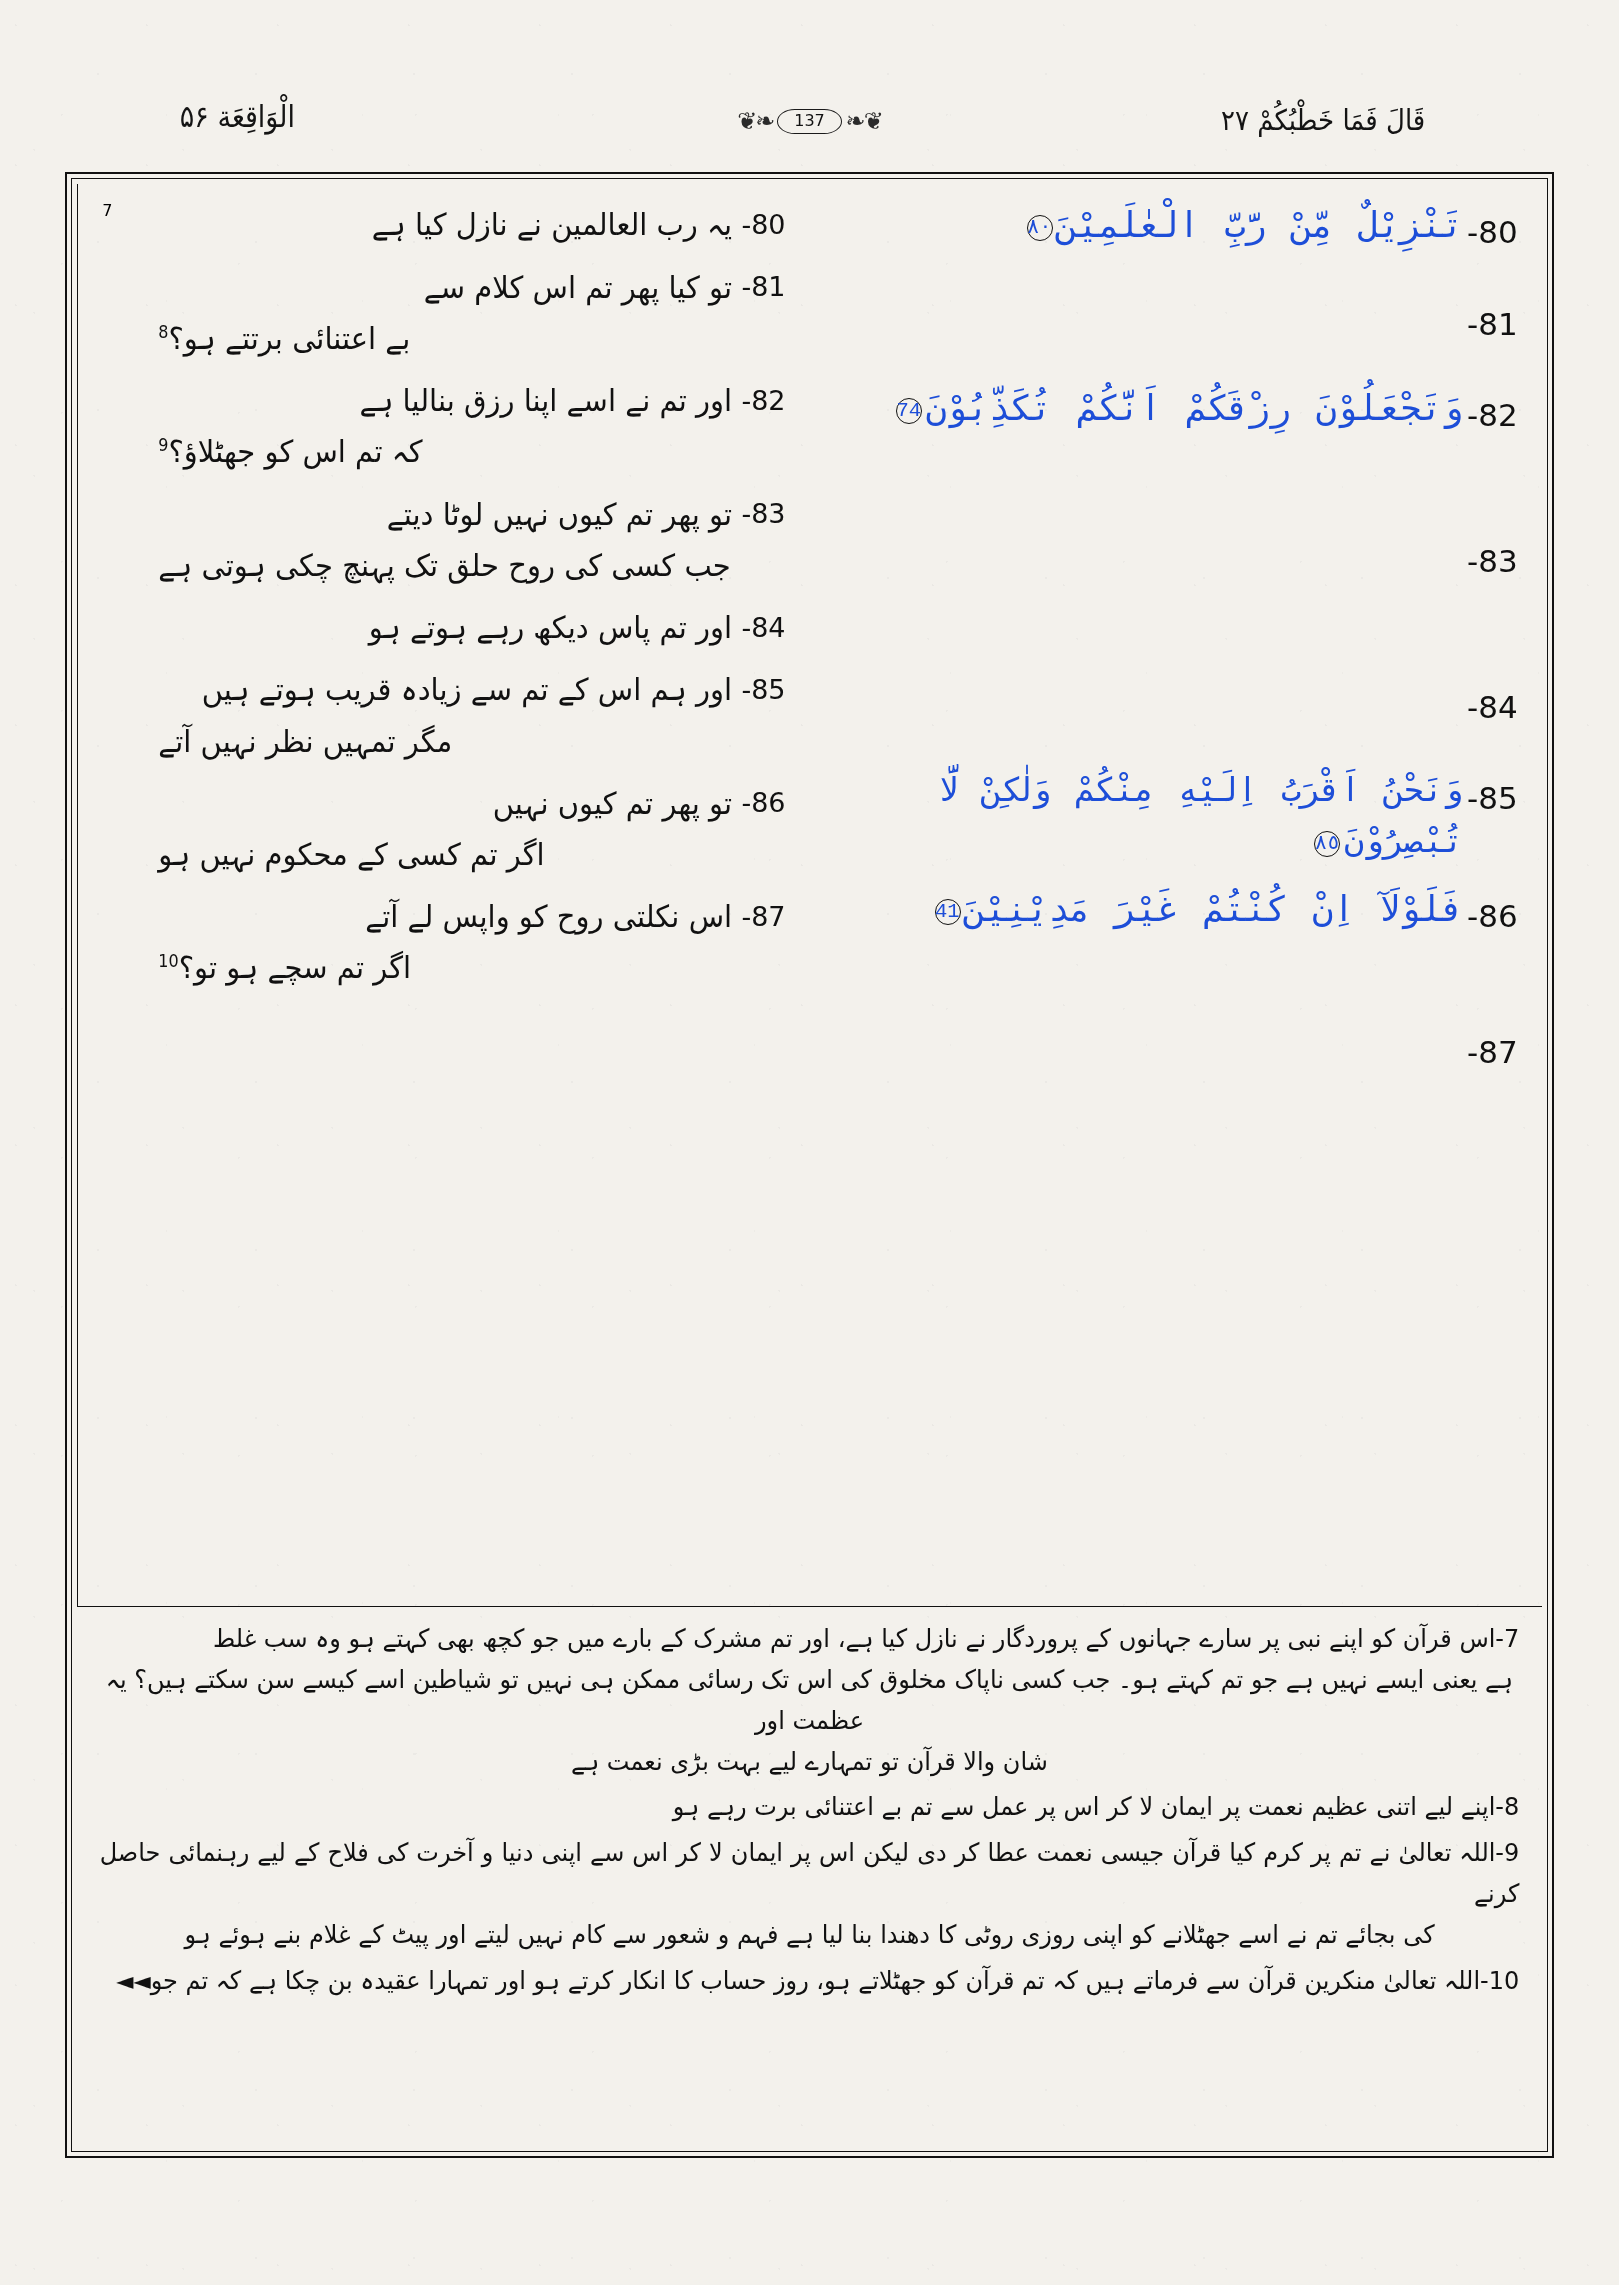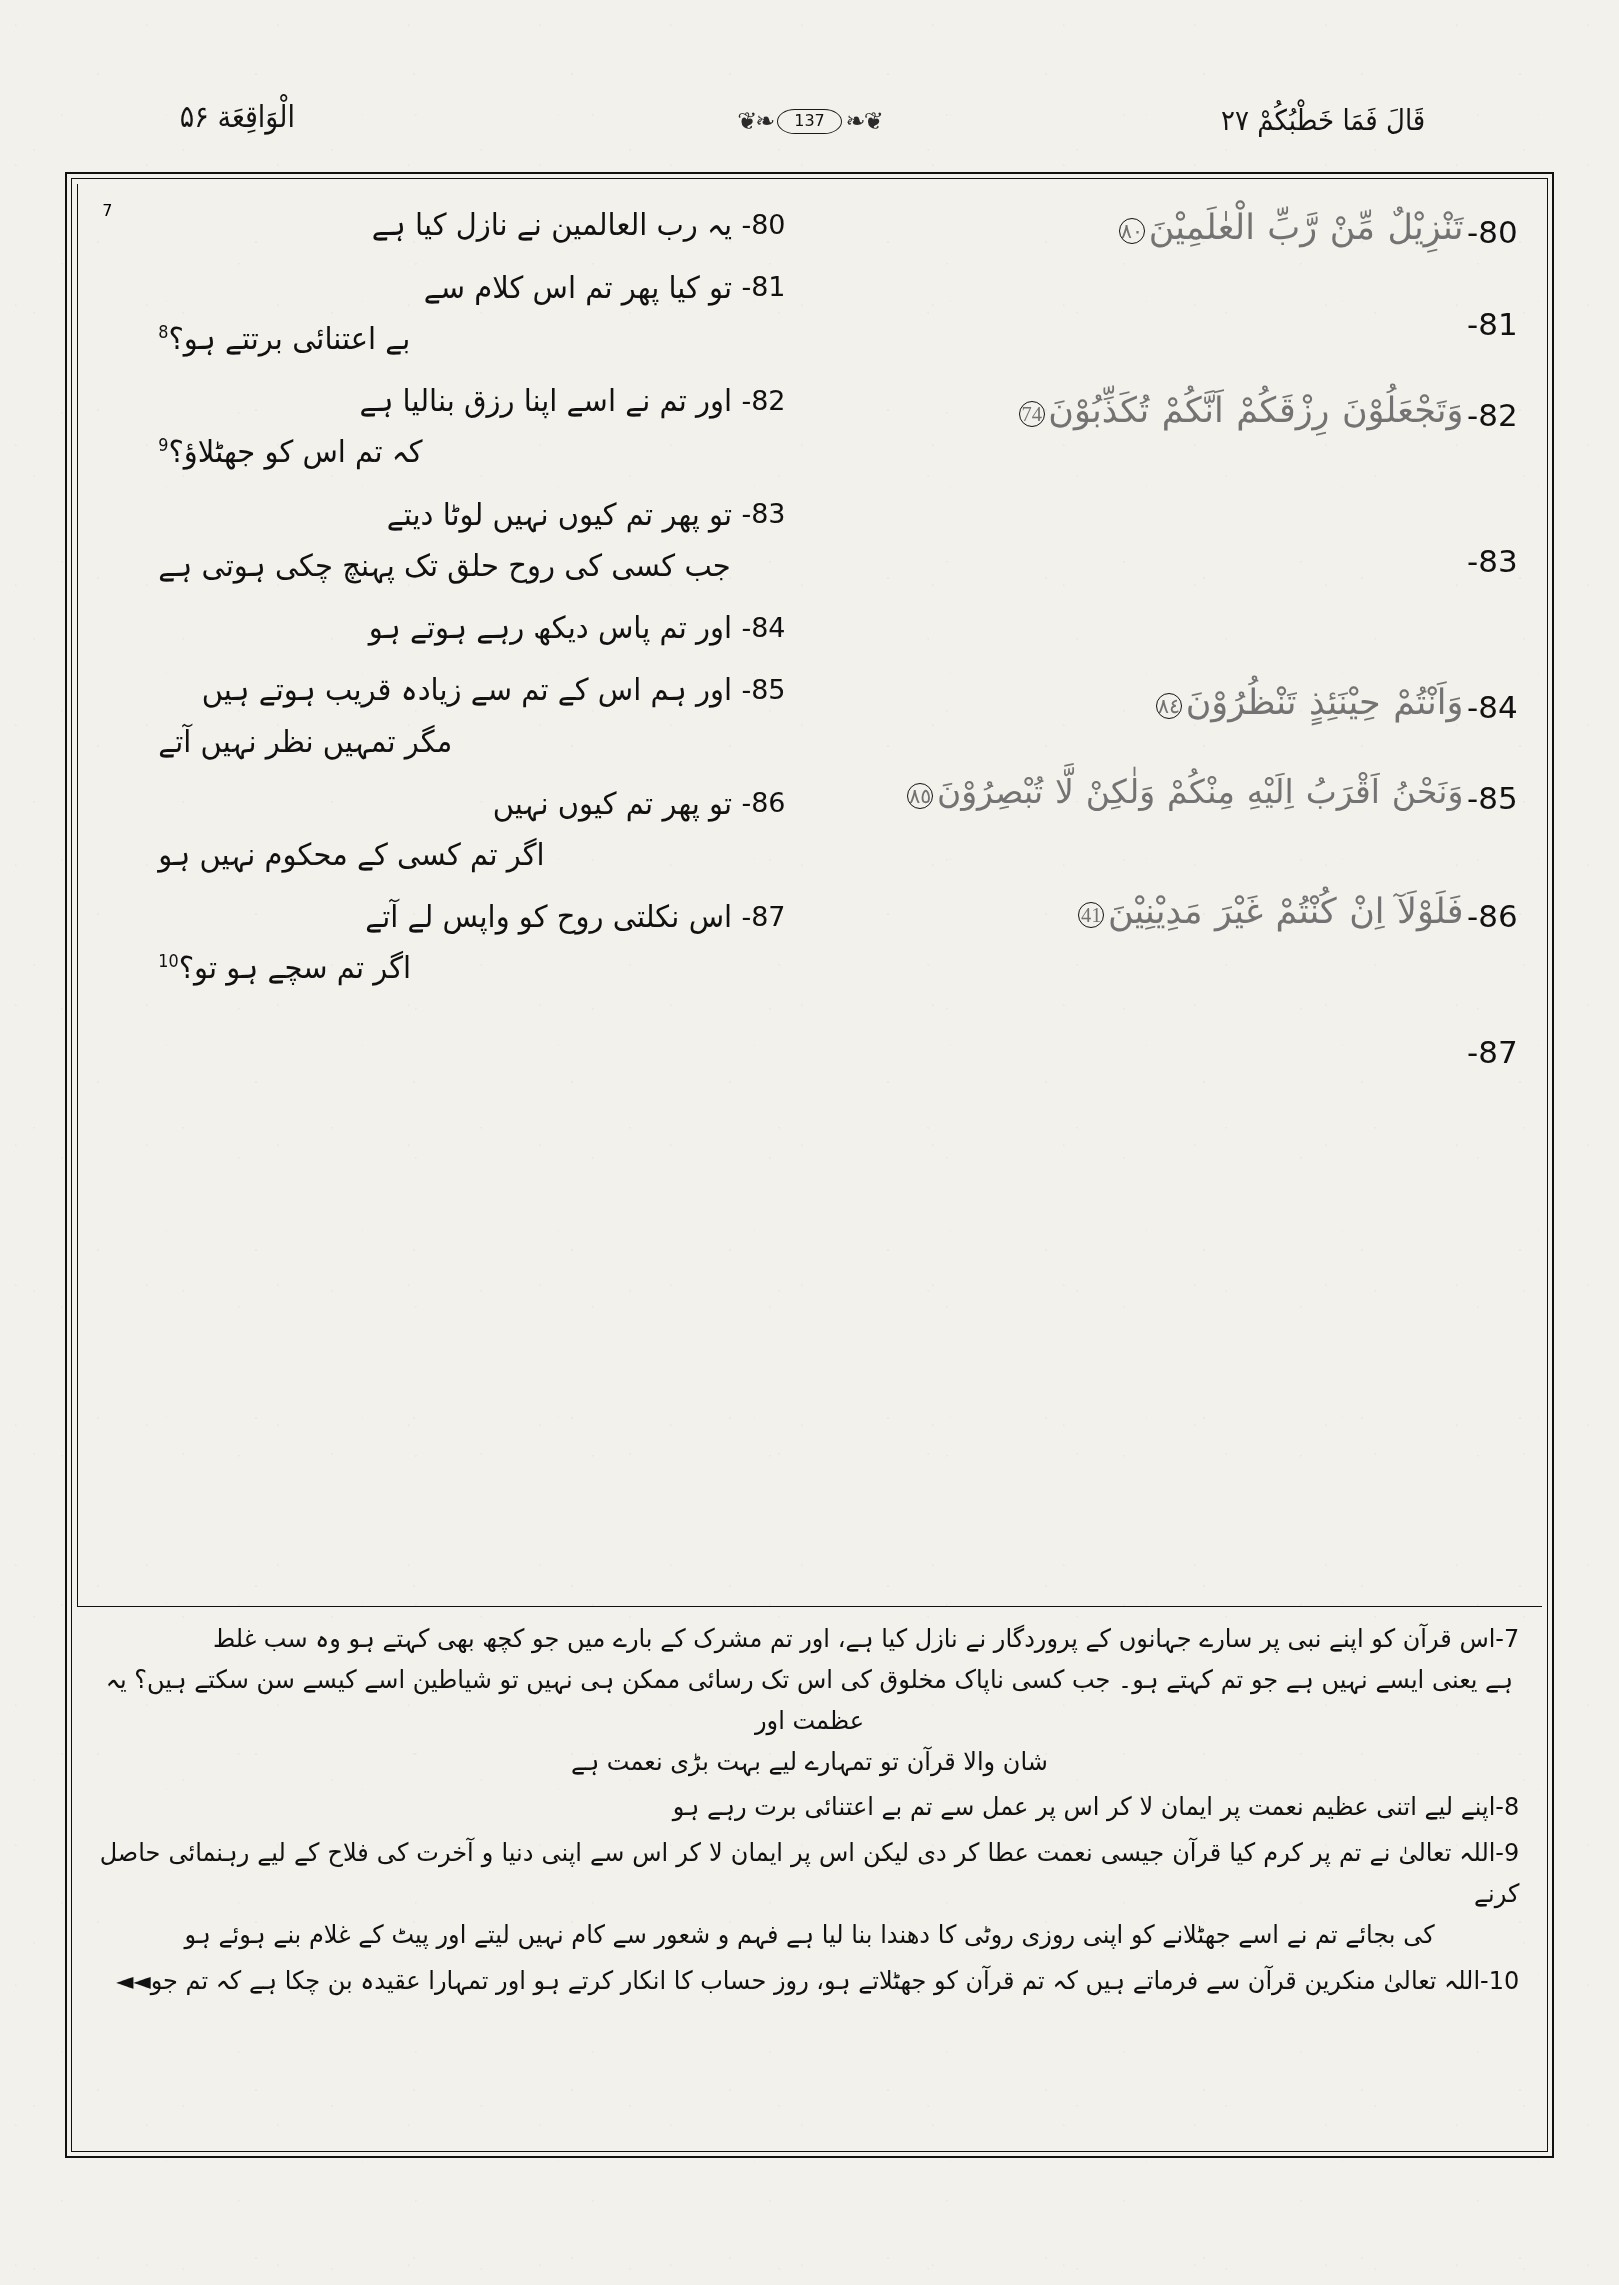--- a/index.html
+++ b/index.html
@@ -139,23 +139,23 @@
   }
   .ar-num {
     font-size: 31px;
     color: #111;
     font-family: "DejaVu Sans", sans-serif;
     padding-top: 13px;
     white-space: nowrap;
   }
   .ar-text {
     font-size: 35px;
-    color: #737373;
+    color: #1d4ed8;
     line-height: 1.55;
-    font-family: Liberation Serif, serif;
+    font-family: Liberation Mono, monospace;
     text-align: right;
     padding-right: 3.7px;
     word-spacing: 3.7px;
     flex: 1;
   }
   .ayah-mark {
     display: inline-block;
     font-size: 20.5px;
     border: 1.4px solid #111;
     border-radius: 50%;
@@ -365,23 +365,20 @@
         </div>
 
         <div class="arabic-row" style="min-height:140px;">
           <span class="ar-num">83</span>
           <span class="ar-num">-</span>
         </div>
 
         <div class="arabic-row">
           <span class="ar-num">84</span>
           <span class="ar-num">-</span>
-          <span class="ar-text">
-            <span>وَاَنْتُمْ حِيْنَئِذٍ تَنْظُرُوْنَ</span><span class="ayah-mark">٨٤</span>
-          </span>
         </div>
 
         <div class="arabic-row" style="min-height:112px;">
           <span class="ar-num">85</span>
           <span class="ar-num">-</span>
           <span class="ar-text" style="font-size:33px;">
             <span>وَنَحْنُ اَقْرَبُ اِلَيْهِ مِنْكُمْ وَلٰكِنْ لَّا تُبْصِرُوْنَ</span><span class="ayah-mark">٨٥</span>
           </span>
         </div>
 

